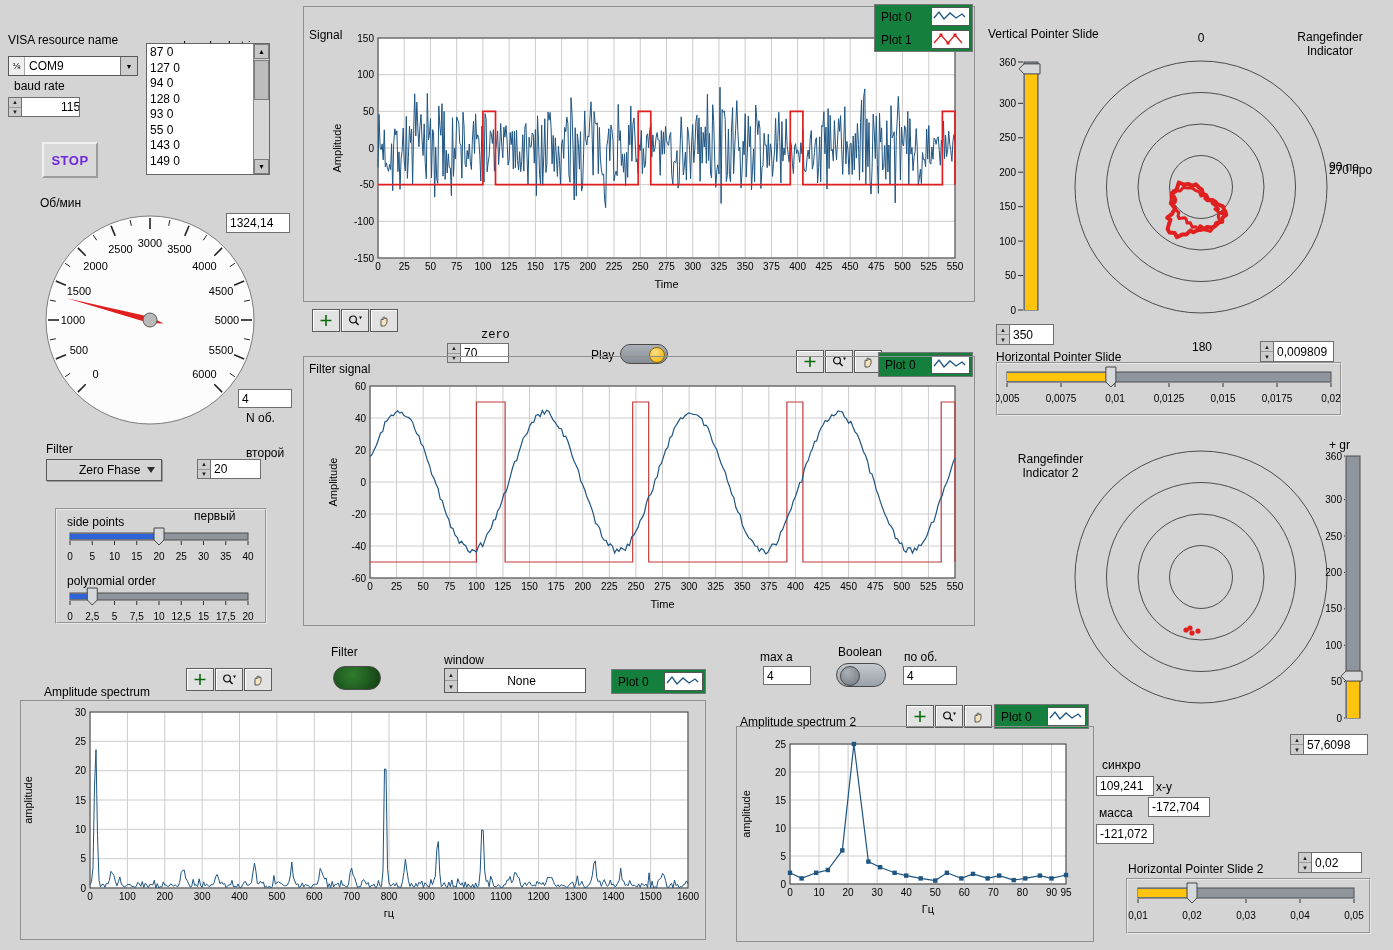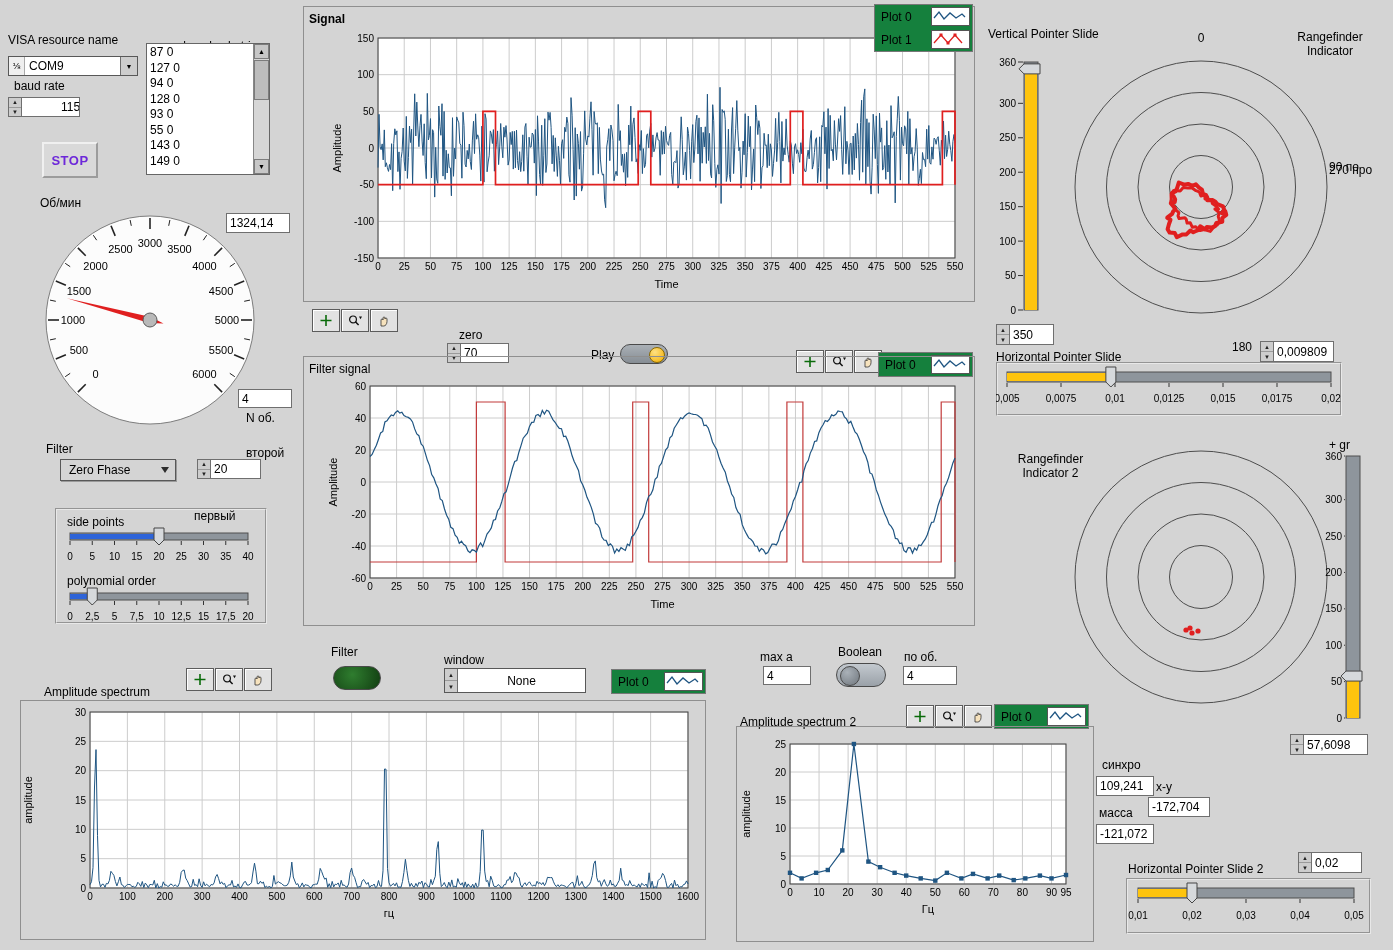--- a/index.html
+++ b/index.html
@@ -132,21 +132,21 @@
         <text x="164.4" y="168.4" text-anchor="middle">6000</text>
         <polygon points="26.8,88.3 110.8,107.1 123.5,113.5 109.2,112.9" fill="#e01f1f"></polygon>
         <circle cx="110" cy="110" r="7" fill="#b9b9b9" stroke="#5a5a5a"></circle>
       </svg></div>
   <div class="lbl" style="left:246px;top:375px;margin-top:36px;">N об.</div>
   <div class="fld" style="left:238px;top:389px;width:54px;height:19px;">
     <span class="val">4</span>
   </div>
 
   <div class="lbl" style="left:46px;top:442px;">Filter</div>
-  <div class="ring" style="left:60px;top:459px;width:116px;height:22px;">
+  <div class="ring" style="left:46px;top:459px;width:116px;height:22px;padding-left:24px;">
     <span class="rtxt">Zero Fhase</span>
     <span class="rarr"></span>
   </div>
   <div class="lbl" style="left:203px;top:446px;padding-left:43px;">второй</div>
   <div class="fld" style="left:197px;top:459px;width:64px;">
     <span class="spin">
         <b>▲</b>
         <b>▼</b>
       </span>
     <span class="val">20</span>
@@ -197,21 +197,21 @@
         <line x1="143.5" y1="14" x2="143.5" y2="18" stroke="#333"></line>
         <text x="143.5" y="33" text-anchor="middle">15</text>
         <line x1="165.75" y1="14" x2="165.75" y2="18" stroke="#333"></line>
         <text x="165.75" y="33" text-anchor="middle">17,5</text>
         <line x1="188" y1="14" x2="188" y2="18" stroke="#333"></line>
         <text x="188" y="33" text-anchor="middle">20</text>
         <polygon points="27.25,1 37.25,1 37.25,13 32.25,18 27.25,13" fill="#d6d9dc" stroke="#454545"></polygon>
       </svg></div>
 
   <div class="chartbox" style="left:303px;top:6px;width:672px;height:296px;"></div>
-  <div class="lbl" style="left:309px;top:12px;font-weight:bold;">Signal</div>
+  <div class="lbl" style="left:309px;top:28px;">Signal</div>
   <div class="abs" id="chart-signal" style="left:303px;top:14px;"><svg width="672" height="284" font-family="Liberation Sans,sans-serif" font-size="10" fill="#000">
         <rect x="75" y="24" width="577" height="220" fill="#ffffff"></rect>
         <line x1="75" y1="24" x2="75" y2="244" stroke="#cccccc"></line>
         <text x="75" y="256" text-anchor="middle">0</text>
         <line x1="101.22727272727272" y1="24" x2="101.22727272727272" y2="244" stroke="#cccccc"></line>
         <text x="101.22727272727272" y="256" text-anchor="middle">25</text>
         <line x1="127.45454545454545" y1="24" x2="127.45454545454545" y2="244" stroke="#cccccc"></line>
         <text x="127.45454545454545" y="256" text-anchor="middle">50</text>
         <line x1="153.6818181818182" y1="24" x2="153.6818181818182" y2="244" stroke="#cccccc"></line>
         <text x="153.6818181818182" y="256" text-anchor="middle">75</text>
@@ -304,21 +304,21 @@
           <path d="M12 2.6h3l-1.5 2.6z" fill="#111"></path>
         </svg>
       </span>
     <span class="pbtn">
         <svg width="16" height="13">
           <path d="M5 12V6a1 1 0 0 1 2 0V4a1 1 0 0 1 2 0v1a1 1 0 0 1 2 0v2.5c0 2.6-1.6 4.5-3.2 4.5z" fill="#f6e2bd" stroke="#333" stroke-width="0.8"></path>
         </svg>
       </span>
   </div>
 
-  <div class="lbl" style="left:459px;top:328px;">zero</div>
+  <div class="lbl" style="left:481px;top:328px;font-family:Liberation Mono, monospace;">zero</div>
   <div class="fld" style="left:447px;top:343px;width:62px;">
     <span class="spin">
         <b>▲</b>
         <b>▼</b>
       </span>
     <span class="val">70</span>
   </div>
   <div class="lbl" style="left:591px;top:348px;">Play</div>
   <div class="pill play-pill" style="left:620px;top:344px;width:48px;height:20px;">
     <span class="play-dot"></span>
@@ -663,21 +663,21 @@
   <div class="abs" id="polar1-svg" style="left:1071px;top:57px;width:260px;height:260px;"><svg width="260" height="260">
         <circle cx="130" cy="130" r="31.5" fill="none" stroke="#4d4d4d"></circle>
         <circle cx="130" cy="130" r="63" fill="none" stroke="#4d4d4d"></circle>
         <circle cx="130" cy="130" r="94.5" fill="none" stroke="#4d4d4d"></circle>
         <circle cx="130" cy="130" r="126" fill="none" stroke="#4d4d4d"></circle>
         <polygon points="154.2,154.0 155.3,157.9 151.2,161.0 151.3,164.8 145.3,166.0 144.0,169.1 140.6,170.5 135.8,169.9 133.9,172.2 129.2,169.3 127.8,172.9 125.1,174.0 122.3,175.2 119.4,173.5 115.4,177.4 111.6,177.4 105.8,180.2 103.8,176.1 98.7,175.6 96.6,172.2 98.0,167.0 99.5,162.8 96.2,160.7 101.1,156.9 102.2,154.4 104.2,152.3 102.7,149.8 99.8,146.3 103.7,145.0 104.2,142.4 101.0,136.1 104.4,134.5 106.2,130.9 107.8,125.5 113.2,127.6 117.1,126.9 121.1,128.8 124.9,127.3 128.0,130.6 130.9,132.6 132.0,137.0 134.8,137.8 136.2,140.2 136.3,143.3 141.4,142.9 144.4,144.7 146.3,147.2 152.0,149.3 153.2,152.8 150.7,156.2" fill="none" stroke="#e01f1f" stroke-width="4" stroke-linejoin="round"></polygon>
         <polygon points="143.9,152.0 148.4,155.8 147.2,159.4 148.7,164.4 146.1,168.1 142.2,170.7 139.3,174.4 133.1,172.5 129.1,173.6 124.8,169.8 121.4,170.3 119.3,165.8 116.1,166.1 115.3,162.5 113.9,160.7 108.1,161.6 107.0,158.9 107.9,155.7 105.3,153.4 103.8,150.4 99.5,146.2 100.2,142.2 100.0,137.2 102.7,133.5 109.2,133.9 112.2,130.6 116.9,130.9 121.1,131.0 125.0,133.7 128.2,134.8 129.9,139.0 133.9,137.7 134.0,141.9 137.7,142.2 140.9,143.6 141.3,146.6 144.9,148.9 147.6,152.1" fill="none" stroke="#e01f1f" stroke-width="3" stroke-linejoin="round"></polygon>
       </svg></div>
   <div class="lbl" style="left:1329px;top:160px;">90 по</div>
   <div class="lbl" style="left:1329px;top:163px;">270 про</div>
-  <div class="namebox" style="left:1191px;top:340px;width:22px;margin-left:40px;">180</div>
+  <div class="namebox" style="left:1191px;top:340px;width:22px;">180</div>
   <div class="fld" style="left:1260px;top:341px;width:74px;height:21px;">
     <span class="spin">
         <b>▲</b>
         <b>▼</b>
       </span>
     <span class="val">0,009809</span>
   </div>
 
   <div class="lbl" style="left:996px;top:350px;">Horizontal Pointer Slide</div>
   <div class="groupbox" style="left:996px;top:362px;width:346px;height:54px;"></div>

